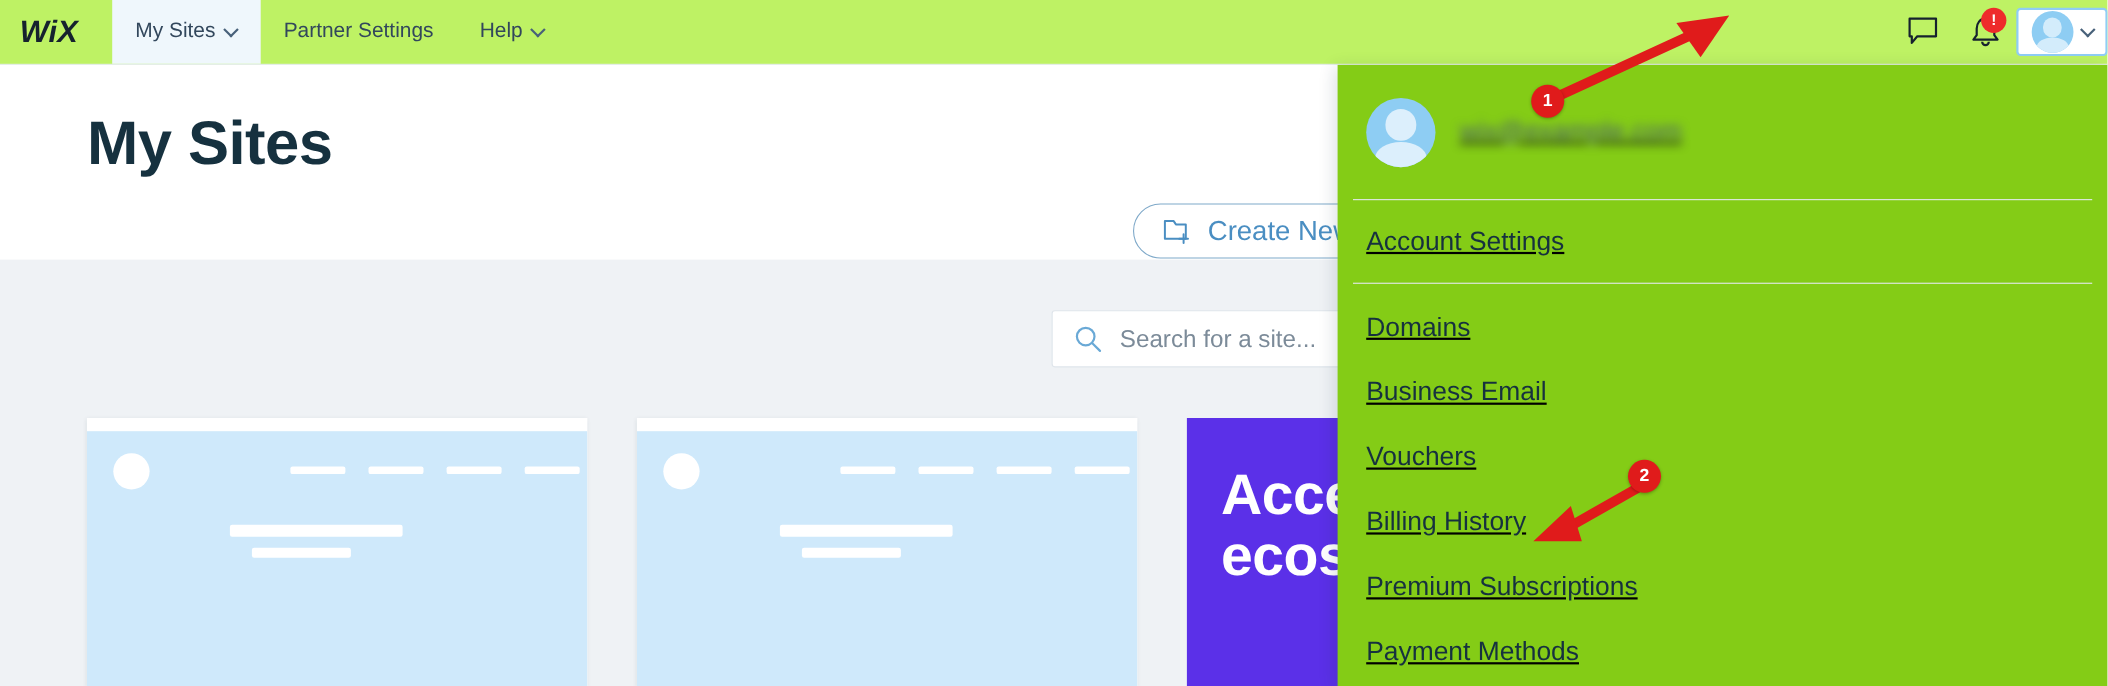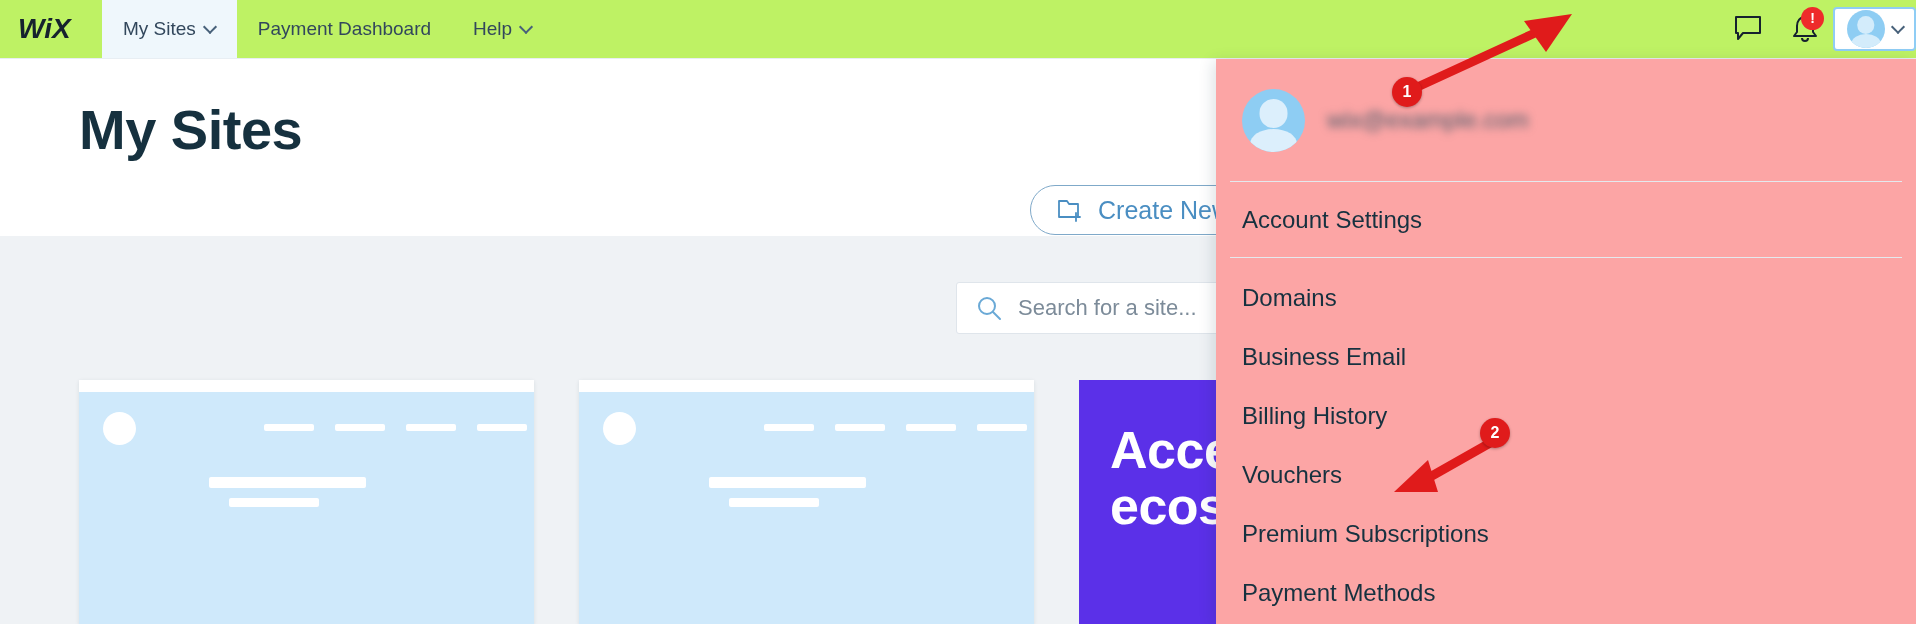--- a/index.html
+++ b/index.html
@@ -98,22 +98,23 @@
     width:455px; height:245px; background:#5b30e8; position:relative; overflow:hidden;
   }
   .purple-text{
     position:absolute; left:31px; top:42px;
     color:#fff; font-size:52px; font-weight:bold; line-height:1.08; letter-spacing:-0.5px;
   }
 
   
   .dropdown{
     position:absolute; left:1216px; top:59px; width:700px; height:565px;
-    background:#fca5a5; box-shadow:-3px 2px 14px rgba(22,49,63,.14);
+    background:#84cc16; box-shadow:-3px 2px 14px rgba(22,49,63,.14);
     z-index: 20;
+    text-decoration: underline;
   }
   .dd-profile{ height:122px; display:flex; align-items:center; padding-left:26px; gap:22px;}
   .avatar-lg{ width:63px; height:63px; border-radius:50%; background:#8ecdf3; position:relative; overflow:hidden;}
   .avatar-lg .head{position:absolute; left:50%; top:16%; transform:translateX(-50%); width:46%; height:46%; border-radius:50%; background:#dceffc;}
   .avatar-lg .body{position:absolute; left:50%; bottom:-12%; transform:translateX(-50%); width:76%; height:48%; border-radius:50% 50% 0 0; background:#dceffc;}
   .dd-email{
     font-size:24px; color:#4a5c6b;
     filter: blur(4.2px);
     user-select:none;
   }
@@ -145,21 +146,21 @@
       <text x="0" y="23" font-family="Liberation Sans, sans-serif" font-size="28" font-weight="bold" font-style="italic" fill="#16222e">WiX</text>
     </svg>
   </div>
 
   <div class="nav">
     <div class="nav-item active">
       <span>My Sites</span>
       <span class="chev"></span>
     </div>
     <div class="nav-item">
-      <span>Payment Dashboard</span>
+      <span>Partner Settings</span>
     </div>
     <div class="nav-item">
       <span>Help</span>
       <span class="chev"></span>
     </div>
   </div>
 
   <div class="topbar-right">
     <div class="icon-btn">
       <svg width="30" height="28" viewBox="0 0 30 28">
@@ -256,24 +257,24 @@
   </div>
   <div class="dd-sep"></div>
   <div class="dd-group-2">
     <div class="dd-item">
       <span>Domains</span>
     </div>
     <div class="dd-item">
       <span>Business Email</span>
     </div>
     <div class="dd-item">
+      <span>Vouchers</span>
+    </div>
+    <div class="dd-item">
       <span>Billing History</span>
-    </div>
-    <div class="dd-item">
-      <span>Vouchers</span>
     </div>
     <div class="dd-item">
       <span>Premium Subscriptions</span>
     </div>
     <div class="dd-item">
       <span>Payment Methods</span>
     </div>
   </div>
 </div>
 

